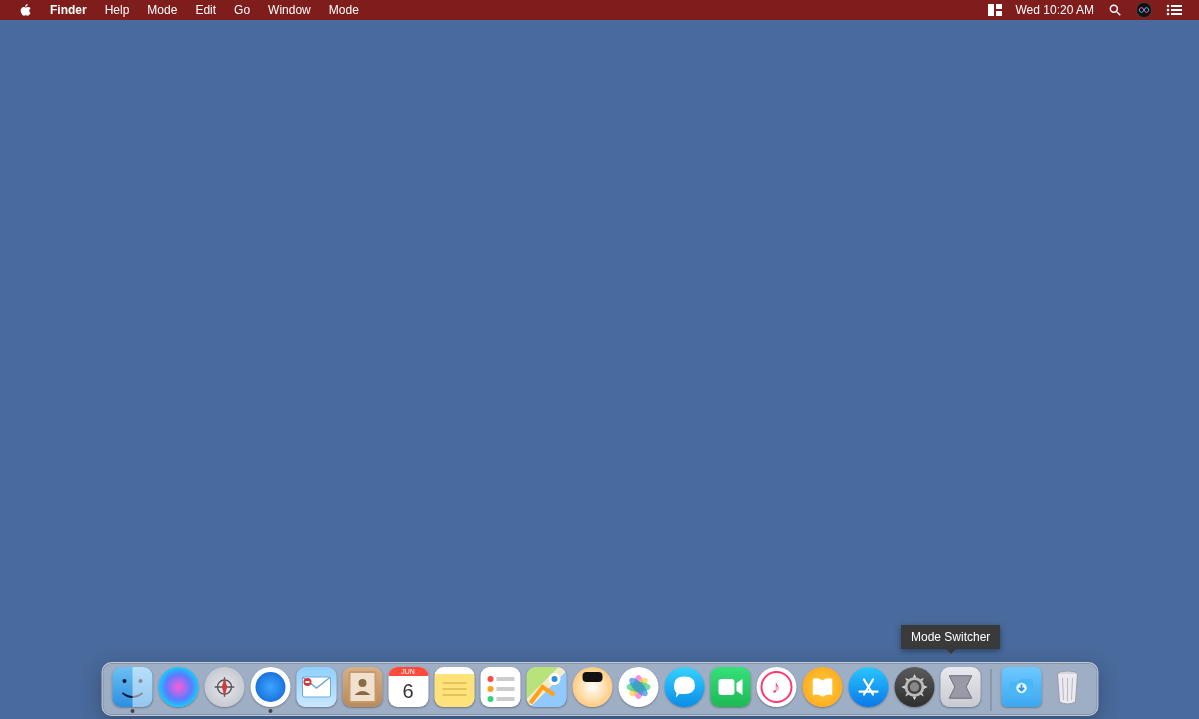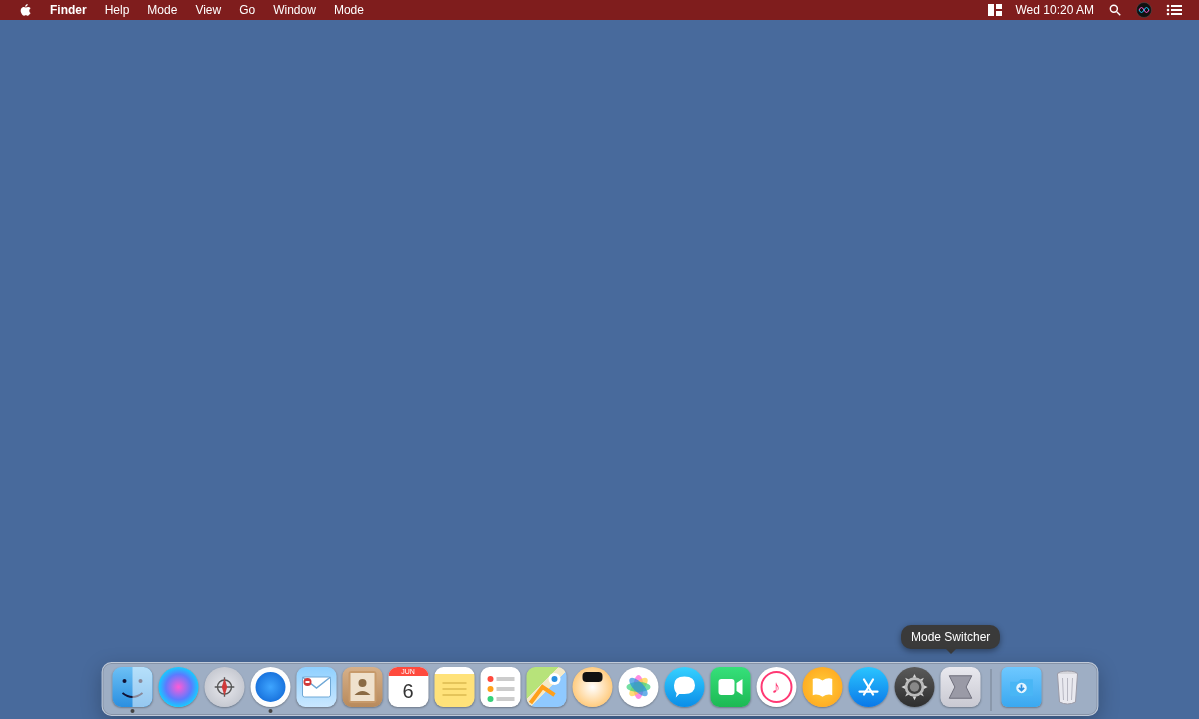--- a/index.html
+++ b/index.html
@@ -39,21 +39,21 @@
   .dock-item { position: relative; width: 40px; display: flex; flex-direction: column; align-items: center; cursor: default; }
   .dock-icon { width: 40px; height: 40px; border-radius: 9px; display:flex; align-items:center; justify-content:center; font-size:10px; color:#333; box-shadow: 0 1px 2px rgba(0,0,0,0.3); overflow: hidden; }
   .dock-indicator { width: 4px; height: 4px; border-radius: 50%; background: #444; margin-top: 2px; visibility: hidden; }
   .dock-item.running .dock-indicator { visibility: visible; }
   .dock-divider { width: 1px; height: 42px; background: rgba(0,0,0,0.25); margin: 0 4px; align-self: center; }
 
   
   .tooltip {
     position: absolute;
     background: #3a3a3a; color: #fff;
-    font-size: 12px; padding: 5px 10px; border-radius: 10px;
+    font-size: 12px; padding: 5px 10px; border-radius: 0;
     white-space: nowrap;
     box-shadow: 0 2px 6px rgba(0,0,0,0.4);
   }
   .tooltip::after {
     content: ""; position: absolute; left: 50%; transform: translateX(-50%);
     bottom: -5px; width: 0; height: 0;
     border-left: 6px solid transparent; border-right: 6px solid transparent;
     border-top: 6px solid #3a3a3a;
   }
 
@@ -93,21 +93,21 @@
 <div class="menubar">
   <div class="menubar-left">
     <div class="menu-item apple-logo">
       <svg width="13" height="14" viewBox="0 0 170 170" fill="#fff">
           <path d="M150 122c-3 7-6 13-11 19-7 9-14 18-25 18-10 0-13-6-25-6s-16 6-25 6c-11 0-19-10-26-19C23 120 15 88 29 66c7-12 20-20 34-20 11 0 21 7 28 7s18-8 31-7c5 0 20 2 30 17-1 1-18 11-18 32 0 25 22 33 22 33l-6-6zM105 32c6-7 10-17 9-27-9 0-19 6-25 13-5 6-10 16-9 25 10 1 20-5 25-11z"></path>
         </svg>
     </div>
     <div class="menu-item app-name">Finder</div>
     <div class="menu-item">Help</div>
     <div class="menu-item">Mode</div>
-    <div class="menu-item">View</div>
+    <div class="menu-item">Edit</div>
     <div class="menu-item">Go</div>
     <div class="menu-item">Window</div>
     <div class="menu-item">Mode</div>
   </div>
   <div class="menubar-right">
     <div class="status-item">
       <svg width="14" height="12" viewBox="0 0 14 12" fill="#fff">
           <rect x="0" y="0" width="6" height="12"></rect>
           <rect x="8" y="0" width="6" height="5"></rect>
           <rect x="8" y="7" width="6" height="5"></rect>

